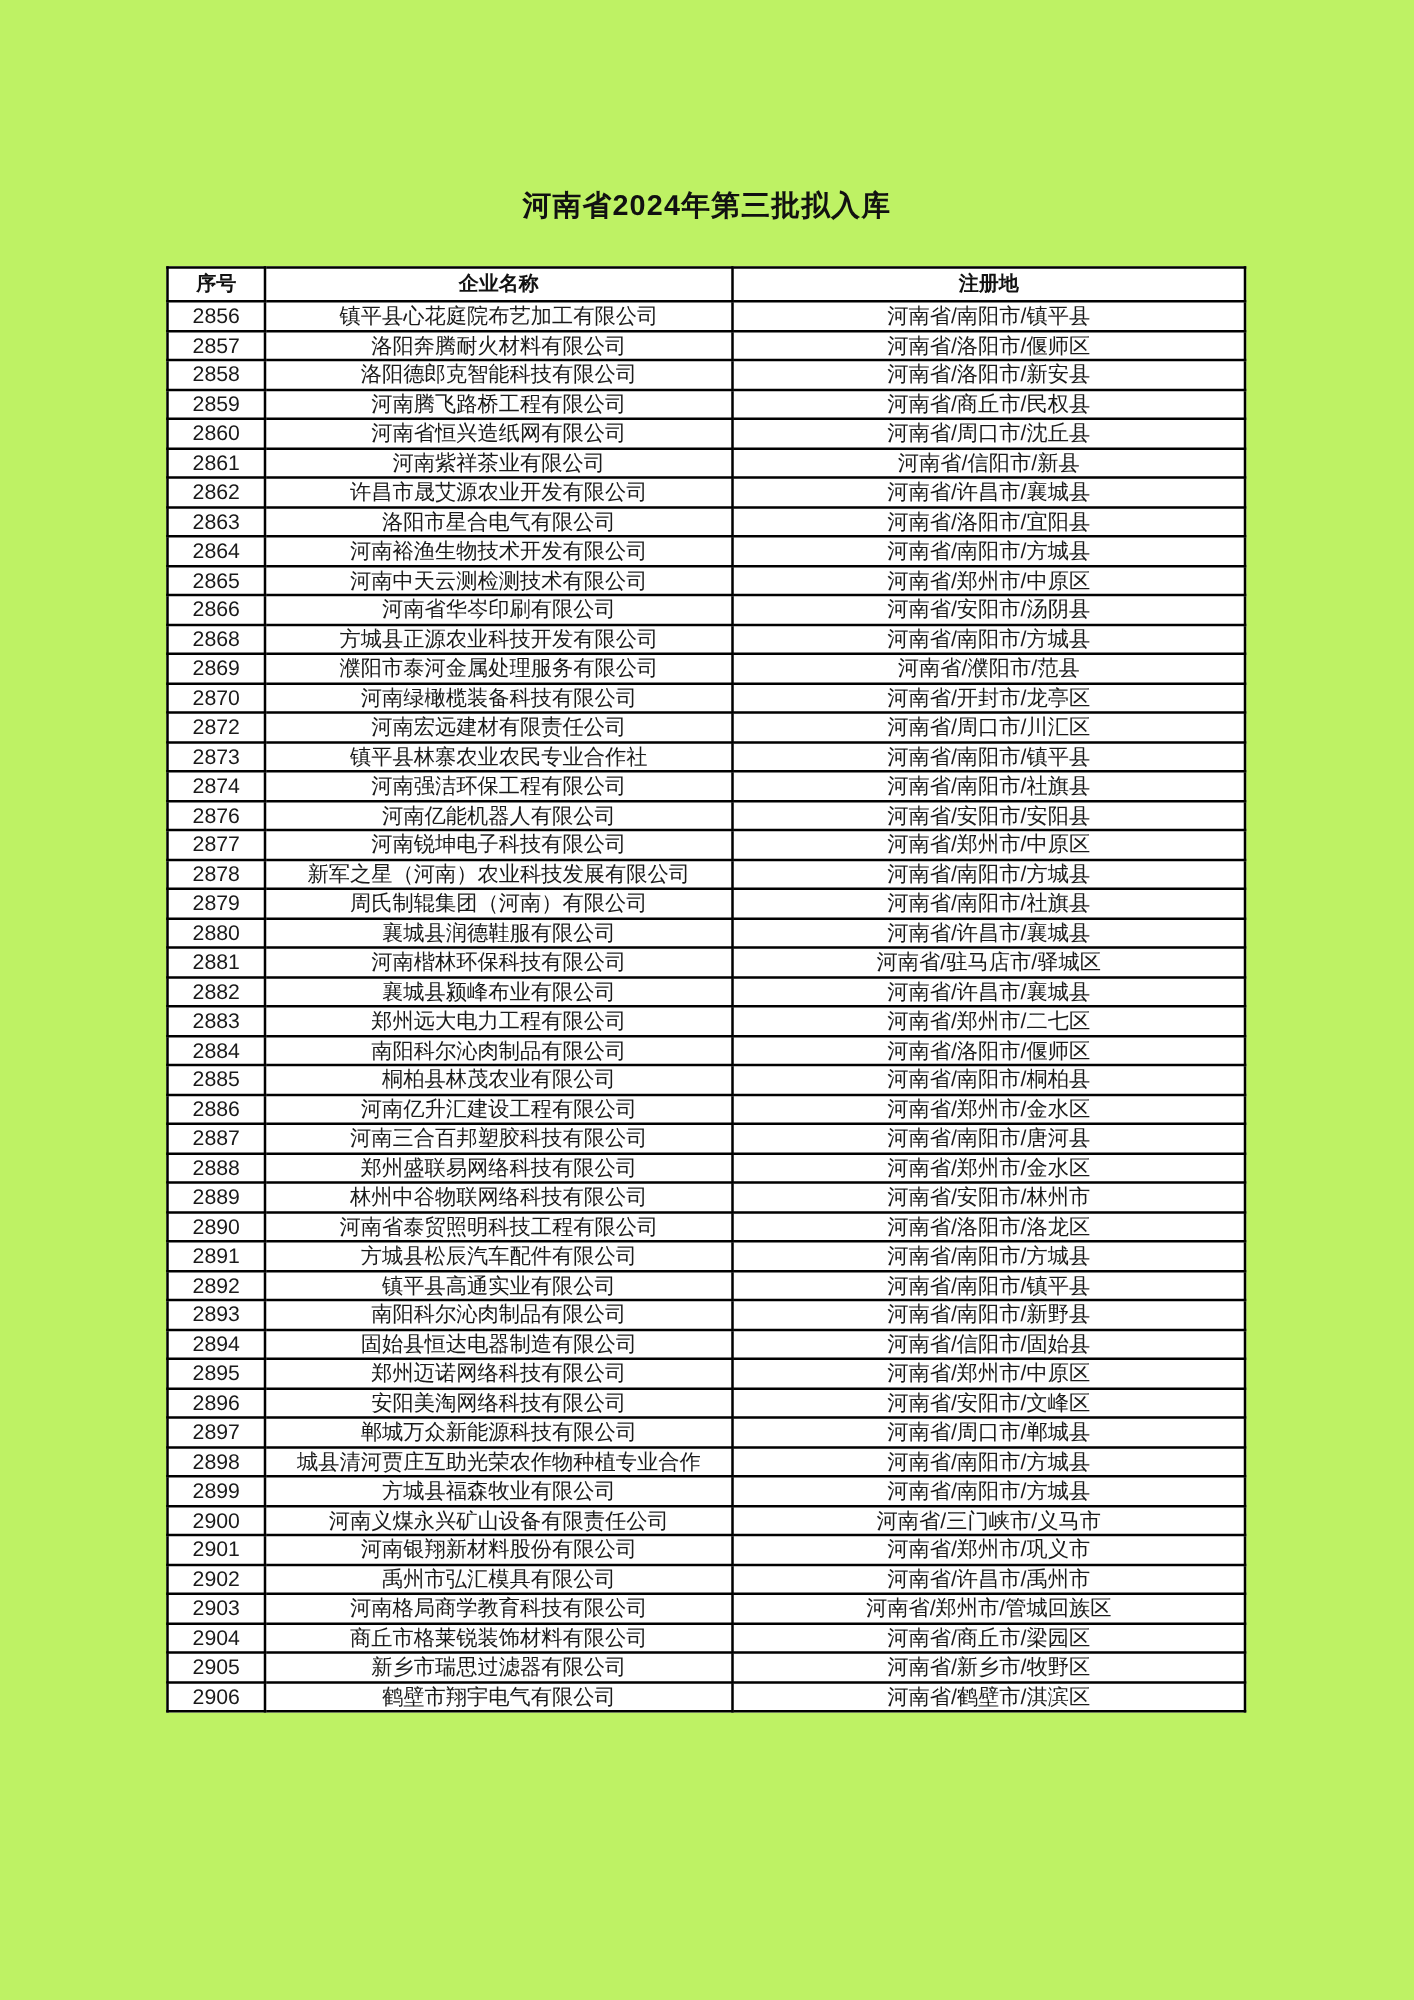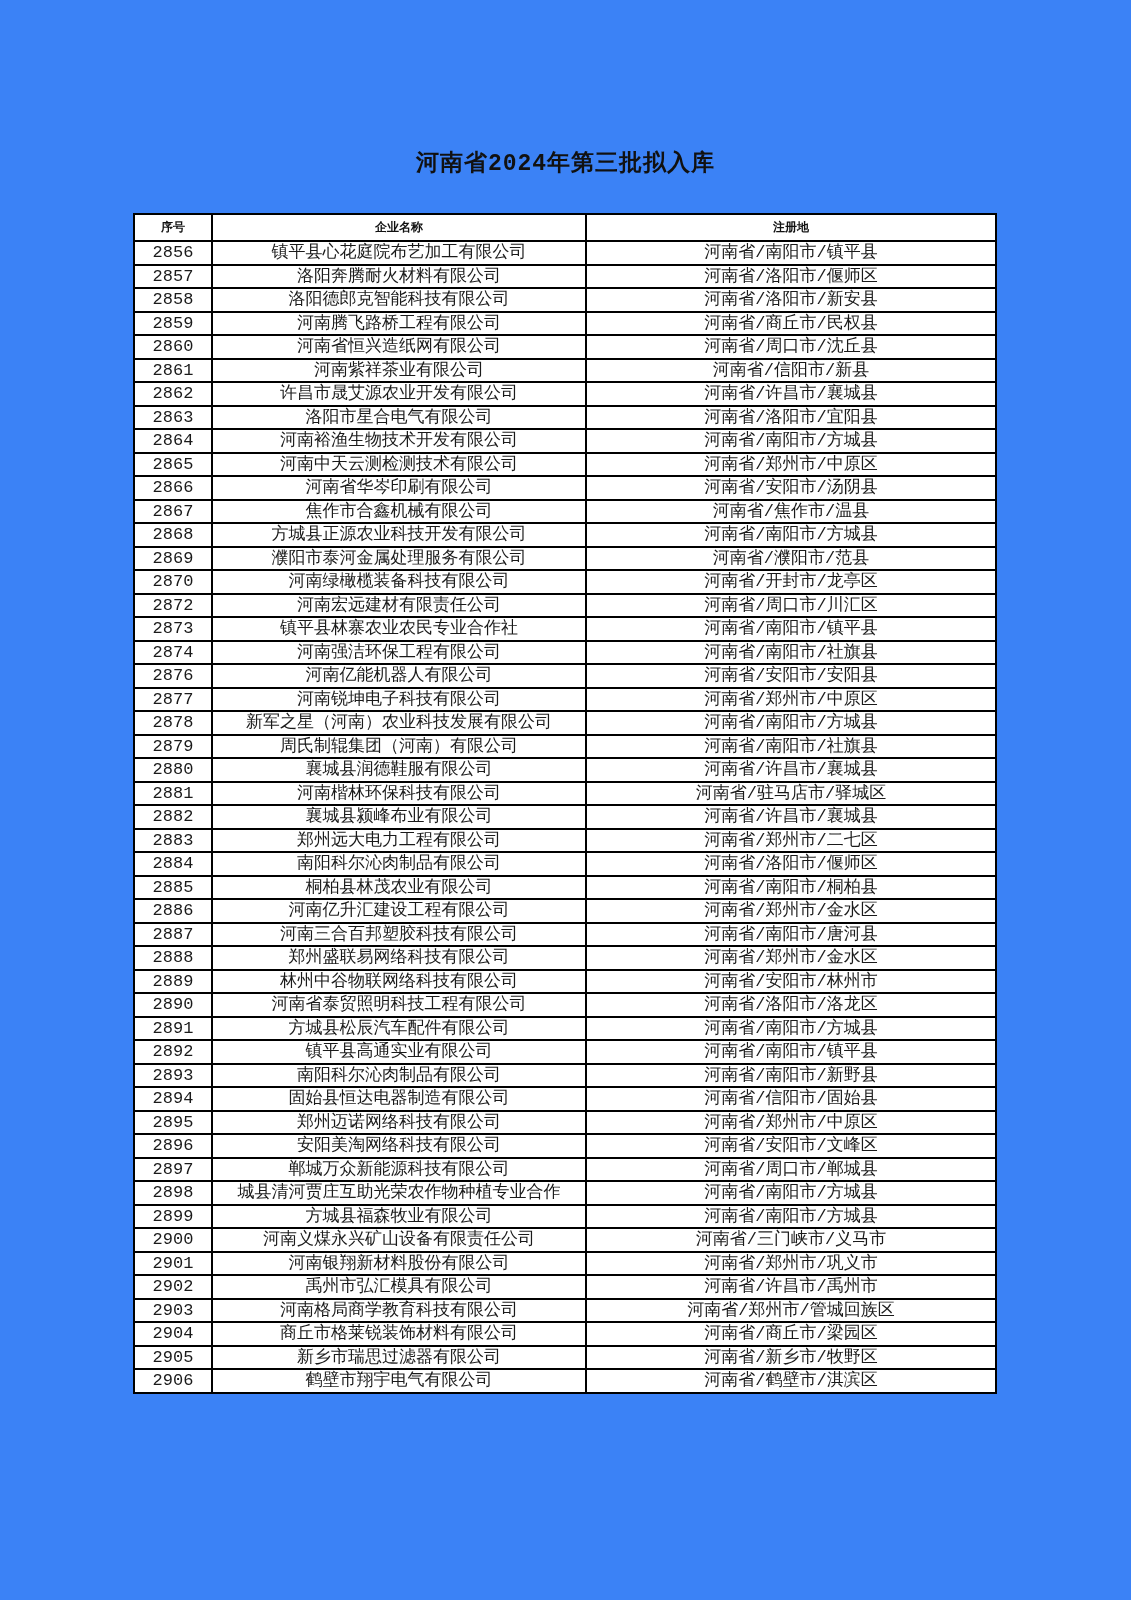--- a/index.html
+++ b/index.html
@@ -1,21 +1,21 @@
 <!DOCTYPE html>
 <html><head>
 <meta charset="utf-8">
 <style>
   html, body { margin: 0; padding: 0; background: #ffffff; }
   .page {
     position: relative;
     width: 1131px;
     height: 1600px;
-    background: #3b82f6;
-    font-family: Liberation Mono, monospace;
+    background: #bef264;
+    font-family: Liberation Sans, sans-serif;
     color: #1a1a1a;
     overflow: hidden;
   }
   .doc-title {
     position: absolute;
     top: 148px;
     left: 0;
     width: 100%;
     text-align: center;
     font-size: 23px;
@@ -40,21 +40,21 @@
   .company-table td {
     border: 2px solid #000000;
     text-align: center;
     vertical-align: middle;
     padding: 0;
     overflow: hidden;
     white-space: nowrap;
   }
   .company-table th {
     height: 25px;
-    font-size: 12px;
+    font-size: 16px;
     font-weight: bold;
     color: #111111;
   }
   .company-table td {
     height: 21.5px;
     line-height: 21.5px;
     font-size: 17px;
     font-weight: normal;
     color: #1a1a1a;
   }
@@ -142,25 +142,20 @@
           <td>河南中天云测检测技术有限公司</td>
           <td>河南省/郑州市/中原区</td>
         </tr>
 
         <tr>
           <td>2866</td>
           <td>河南省华岑印刷有限公司</td>
           <td>河南省/安阳市/汤阴县</td>
         </tr>
 
-        <tr>
-          <td>2867</td>
-          <td>焦作市合鑫机械有限公司</td>
-          <td>河南省/焦作市/温县</td>
-        </tr>
 
         <tr>
           <td>2868</td>
           <td>方城县正源农业科技开发有限公司</td>
           <td>河南省/南阳市/方城县</td>
         </tr>
 
         <tr>
           <td>2869</td>
           <td>濮阳市泰河金属处理服务有限公司</td>

